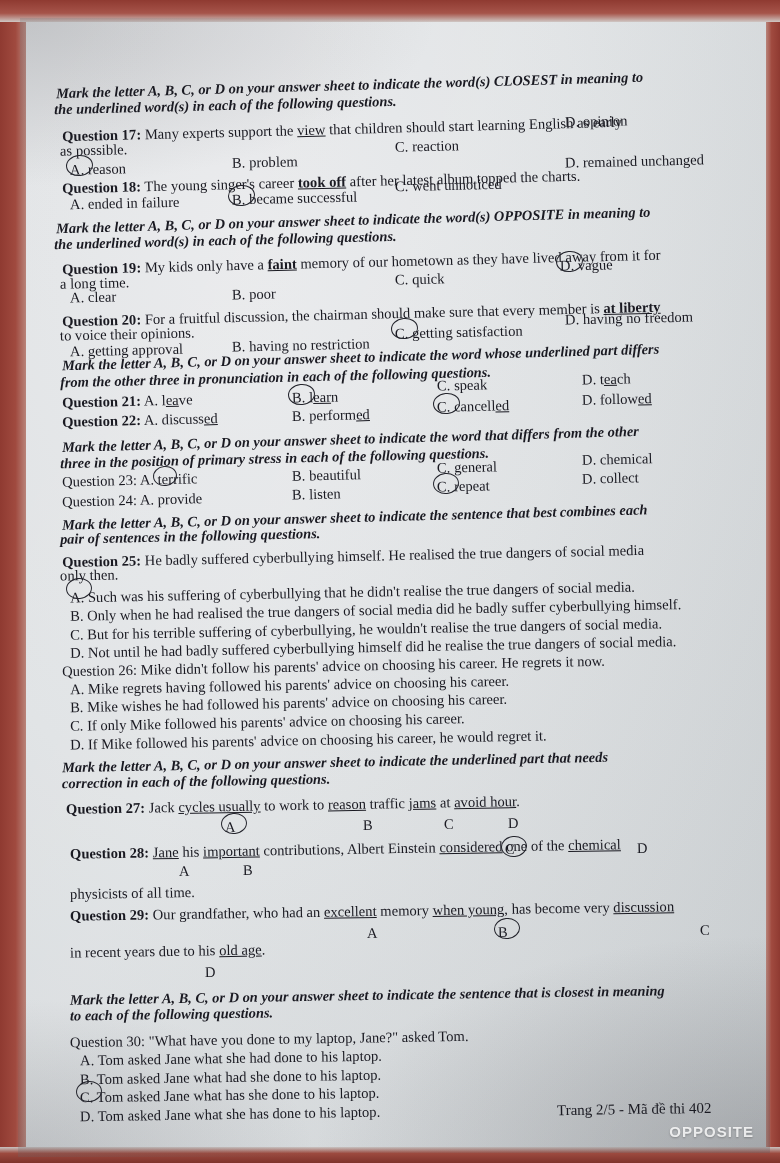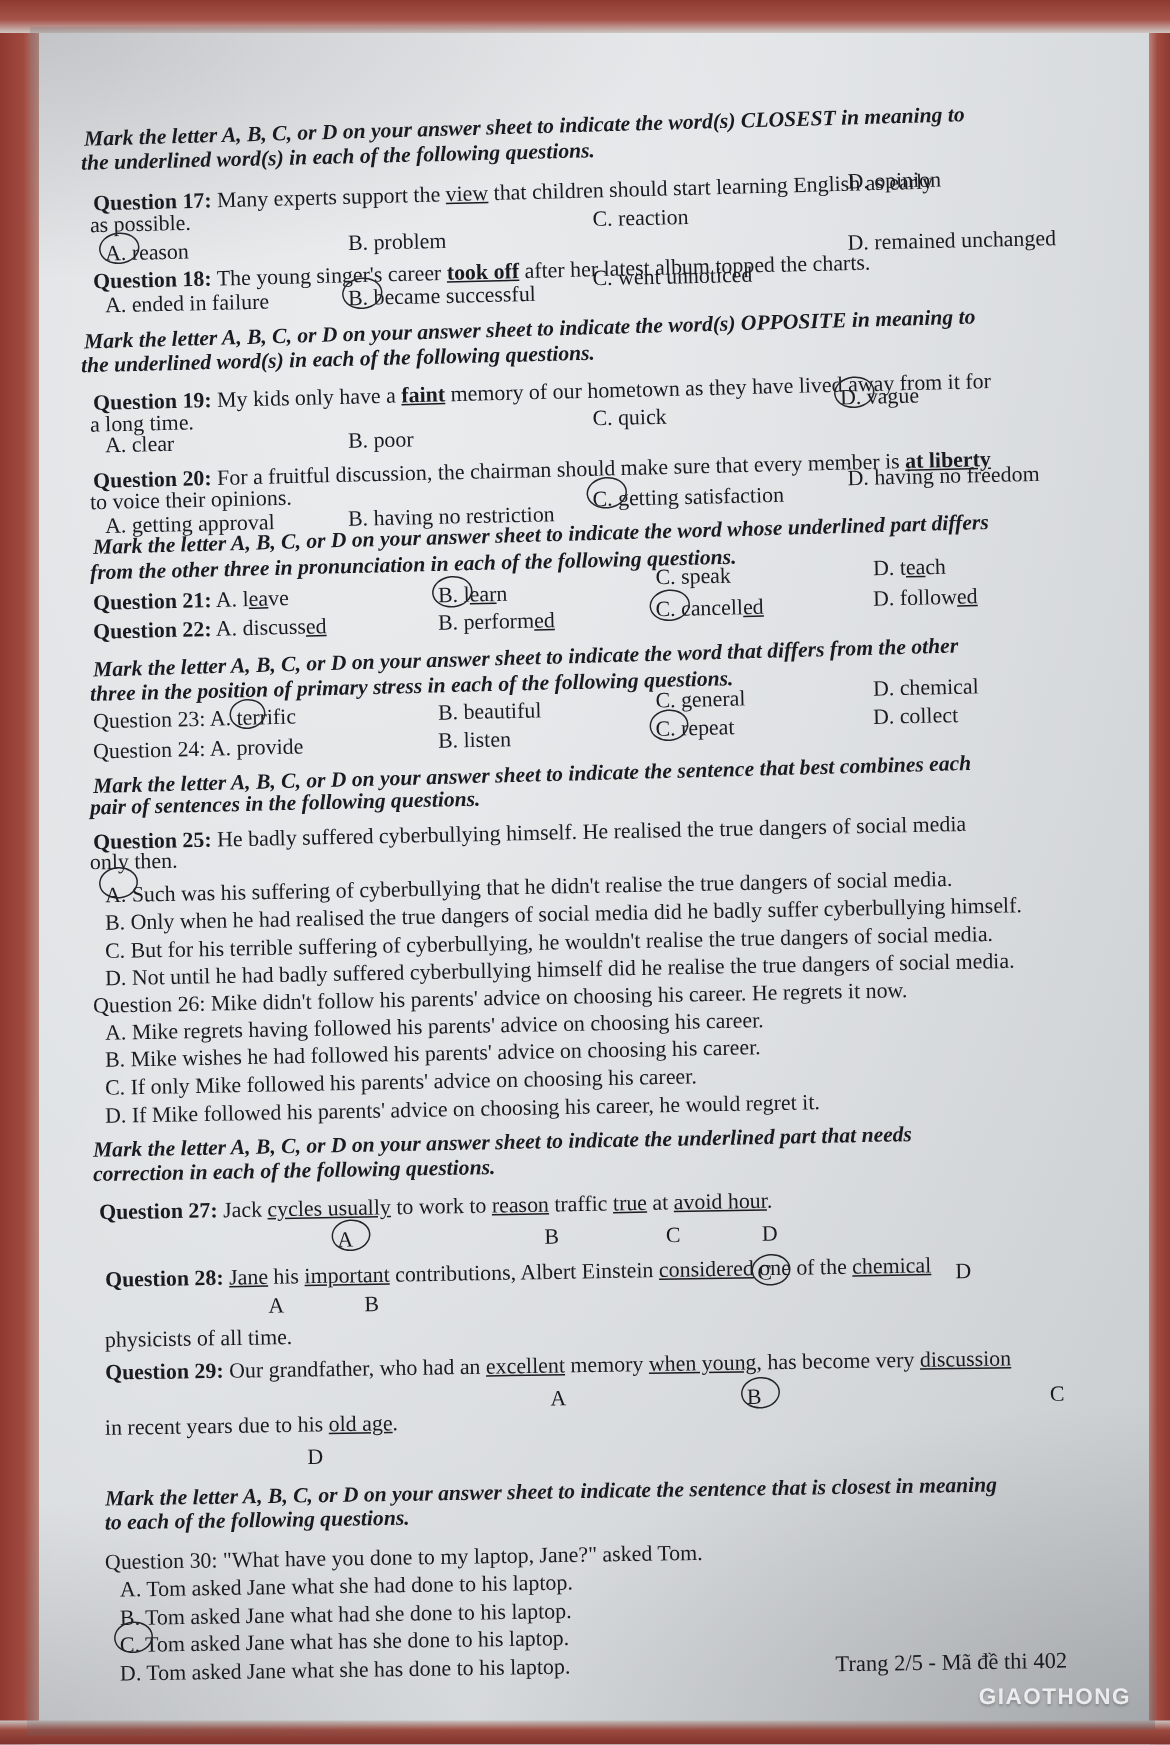--- a/index.html
+++ b/index.html
@@ -168,21 +168,21 @@
 
   <div class="line" style="left:62px;top:657px;transform:rotate(-1.1deg);">Question 26: Mike didn't follow his parents' advice on choosing his career. He regrets it now.</div>
   <div class="line" style="left:70px;top:676px;transform:rotate(-1.1deg);">A. Mike regrets having followed his parents' advice on choosing his career.</div>
   <div class="line" style="left:70px;top:694px;transform:rotate(-1.1deg);">B. Mike wishes he had followed his parents' advice on choosing his career.</div>
   <div class="line" style="left:70px;top:713px;transform:rotate(-1.1deg);">C. If only Mike followed his parents' advice on choosing his career.</div>
   <div class="line" style="left:70px;top:731px;transform:rotate(-1.1deg);">D. If Mike followed his parents' advice on choosing his career, he would regret it.</div>
 
   <div class="line ital" style="left:62px;top:753px;transform:rotate(-1.1deg);font-size:14.4px;">Mark the letter A, B, C, or D on your answer sheet to indicate the underlined part that needs</div>
   <div class="line ital" style="left:62px;top:772px;transform:rotate(-1.0deg);font-size:14.4px;">correction in each of the following questions.</div>
 
-  <div class="line" style="left:66px;top:796px;transform:rotate(-1.0deg);"><span class="q">Question 27:</span> Jack <span class="u">cycles usually</span> to work to <span class="u">reason</span> traffic <span class="u">true</span> at <span class="u">avoid hour</span>.</div>
+  <div class="line" style="left:66px;top:796px;transform:rotate(-1.0deg);"><span class="q">Question 27:</span> Jack <span class="u">cycles usually</span> to work to <span class="u">reason</span> traffic <span class="u">jams</span> at <span class="u">avoid hour</span>.</div>
   <div class="line" style="left:225px;top:818px;transform:rotate(-1.0deg);letter-spacing:0;">A</div>
   <div class="line" style="left:363px;top:816px;transform:rotate(-1.0deg);">B</div>
   <div class="line" style="left:444px;top:815px;transform:rotate(-1.0deg);">C</div>
   <div class="line" style="left:508px;top:814px;transform:rotate(-1.0deg);">D</div>
   <div class="circ" style="left:221px;top:813px;width:24px;height:19px;"></div>
 
   <div class="line" style="left:70px;top:840px;transform:rotate(-1.0deg);"><span class="q">Question 28:</span> <span class="u">Jane</span> his <span class="u">important</span> contributions, Albert Einstein <span class="u">considered</span> one of the <span class="u">chemical</span></div>
   <div class="line" style="left:179px;top:862px;transform:rotate(-1.0deg);">A</div>
   <div class="line" style="left:243px;top:861px;transform:rotate(-1.0deg);">B</div>
   <div class="line" style="left:505px;top:840px;transform:rotate(-1.0deg);">C</div>
@@ -202,14 +202,14 @@
   <div class="line ital" style="left:70px;top:1005px;transform:rotate(-0.9deg);font-size:14.4px;">to each of the following questions.</div>
 
   <div class="line" style="left:70px;top:1030px;transform:rotate(-0.9deg);">Question 30: "What have you done to my laptop, Jane?" asked Tom.</div>
   <div class="line" style="left:80px;top:1049px;transform:rotate(-0.9deg);">A. Tom asked Jane what she had done to his laptop.</div>
   <div class="line" style="left:80px;top:1068px;transform:rotate(-0.9deg);">B. Tom asked Jane what had she done to his laptop.</div>
   <div class="line" style="left:80px;top:1086px;transform:rotate(-0.9deg);">C. Tom asked Jane what has she done to his laptop.</div>
   <div class="line" style="left:80px;top:1105px;transform:rotate(-0.9deg);">D. Tom asked Jane what she has done to his laptop.</div>
   <div class="circ" style="left:76px;top:1081px;width:24px;height:19px;"></div>
 
   <div class="footer" style="left:557px;top:1100px;transform:rotate(-0.9deg);">Trang 2/5 - Mã đề thi 402</div>
-  <div class="wm">GIAOTHONG</div>
+  <div class="wm">OPPOSITE</div>
 </div>
 
 </body></html>

